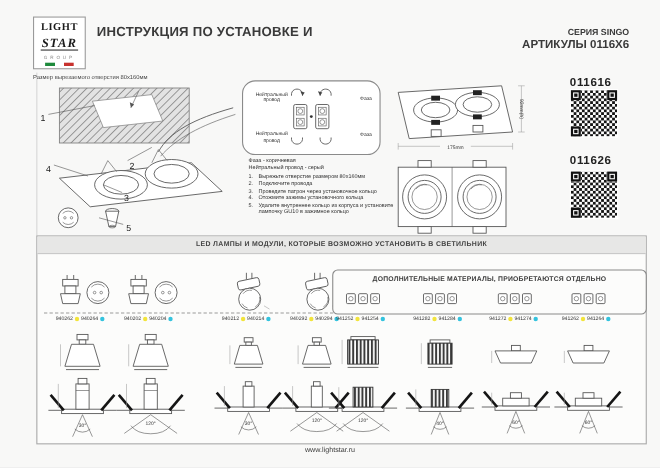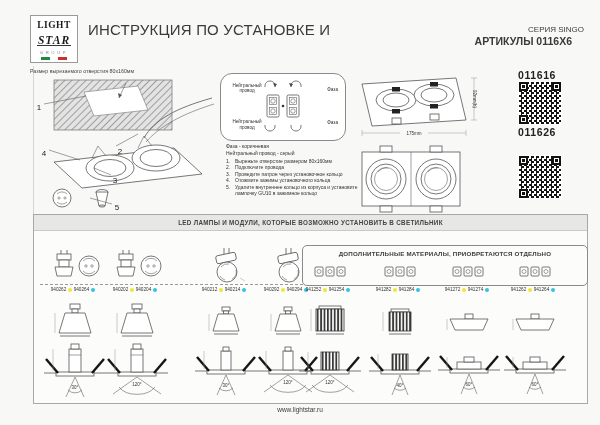--- a/index.html
+++ b/index.html
@@ -16,22 +16,22 @@
   .bt{font-size:4.5px;fill:#333;text-anchor:middle;}
   .callout{font-size:8px;fill:#222;text-anchor:middle;}
   
   .logo{left:30px;top:15px;width:46px;height:46px;border:1px solid #9a9a9a;background:#fff;text-align:center;
         font-family:"Liberation Serif",serif;color:#1a1a1a;}
   .logo-w1{font-size:9.5px;font-weight:bold;letter-spacing:.5px;margin-top:5px;line-height:9px;text-align:center;}
   .logo-w2{font-size:11.5px;font-weight:bold;letter-spacing:1px;line-height:10px;border-bottom:1px solid #333;display:inline-block;padding:0 1px;font-style:italic;}
   .logo-w3{font-size:4.2px;letter-spacing:2.6px;color:#888;margin-top:2px;font-family:"Liberation Sans",sans-serif;}
   .logo-flag{width:26px;height:2.5px;margin:2px auto 0;
         background:linear-gradient(90deg,#1e8a3c 0 33%,#fff 33% 66%,#c8322e 66% 100%);}
-  .doc-title{left:88px;top:23px;font-size:15px;line-height:13.5px;font-weight:normal;color:#3a3a3a;letter-spacing:.2px;}
-  .series{right:16px;top:25px;font-size:8px;font-weight:normal;color:#3a3a3a;text-align:right;}
+  .doc-title{left:88px;top:23px;font-size:12px;line-height:13.5px;font-weight:bold;color:#3a3a3a;letter-spacing:.2px;}
+  .series{right:28px;top:25px;font-size:8px;font-weight:bold;color:#3a3a3a;text-align:right;}
   .articles{right:28px;top:35px;font-size:10.5px;font-weight:bold;color:#3a3a3a;text-align:right;}
   
   .hole-note{left:30px;top:68px;font-size:5.3px;color:#444;}
   .leftline{left:33px;top:66px;height:150px;border-left:1px solid #d6d6d6;}
   
   .wire-box{left:220px;top:73px;width:124px;height:66px;border:1px solid #8a8a8a;border-radius:12px;background:#fff;}
   .wb-lab{position:absolute;font-size:4.6px;line-height:1.15;color:#333;}
   .wb-nt{left:6px;top:9px;width:40px;text-align:center;}
   .wb-pt{right:7px;top:13px;}
   .wb-nb{left:6px;bottom:10px;width:40px;text-align:center;}
@@ -232,21 +232,21 @@
     <span class="fp tl">
         <i></i>
       </span>
     <span class="fp tr">
         <i></i>
       </span>
     <span class="fp bl">
         <i></i>
       </span>
   </div>
-  <div class="abs qr-label" style="top:126px">011626</div>
+  <div class="abs qr-label" style="top:140px">011626</div>
   <div class="abs qr" style="top:156px">
     <span class="fp tl">
         <i></i>
       </span>
     <span class="fp tr">
         <i></i>
       </span>
     <span class="fp bl">
         <i></i>
       </span>

